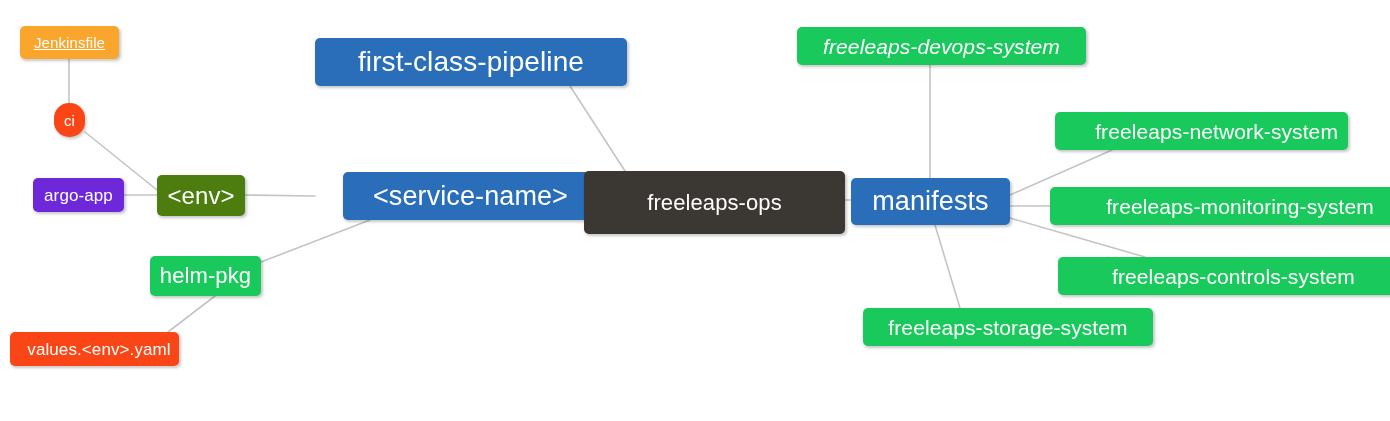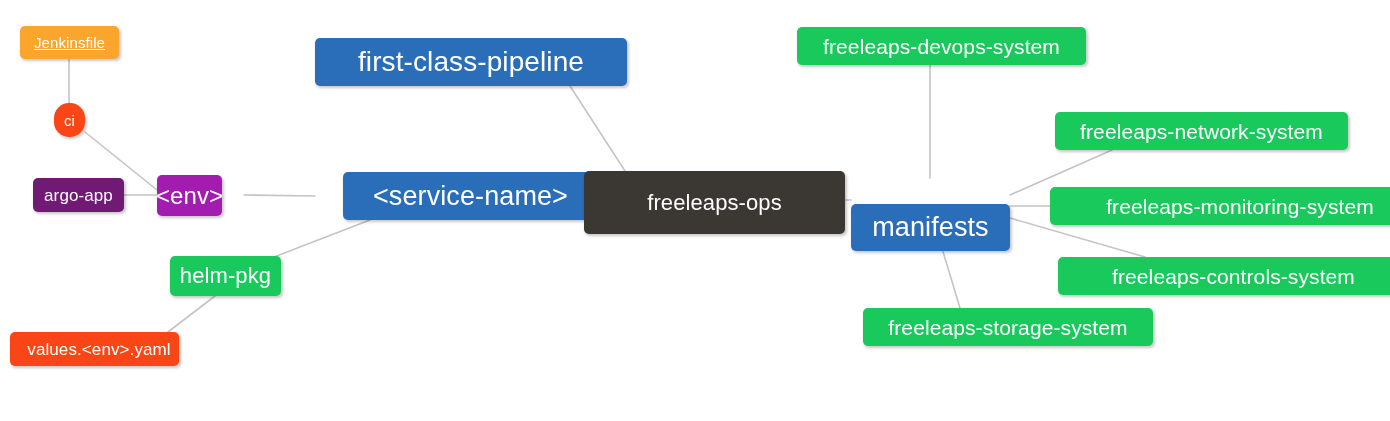--- a/index.html
+++ b/index.html
@@ -72,48 +72,48 @@
       <path d="M 935 225 L 960 308" fill="none" stroke="#c4c4c4" stroke-width="1.6" stroke-linecap="round"></path>
     </svg>
 
   <div id="node-layer">
       <div class="node" style="left: 20px; top: 26px; width: 99px; height: 33px; background: rgb(250, 165, 44); font-size: 15px; text-decoration: underline;">
         <span class="node-label">Jenkinsfile</span>
       </div>
       <div class="node" style="left: 54px; top: 103px; width: 31px; height: 34px; background: rgb(250, 70, 22); font-size: 15px; border-radius: 15px;">
         <span class="node-label">ci</span>
       </div>
-      <div class="node" style="left: 33px; top: 178px; width: 91px; height: 34px; background: #701a75; font-size: 17px;">
+      <div class="node" style="left: 33px; top: 178px; width: 91px; height: 34px; background: #6d28d9; font-size: 17px;">
         <span class="node-label">argo-app</span>
       </div>
-      <div class="node" style="left: 157px; top: 175px; width: 65px; height: 41px; background: #a21caf; font-size: 24px;">
+      <div class="node" style="left: 157px; top: 175px; width: 88px; height: 41px; background: #4d7c0f; font-size: 24px;">
         <span class="node-label">&lt;env&gt;</span>
       </div>
-      <div class="node" style="left: 150px; top: 256px; width: 111px; height: 40px; background: rgb(26, 201, 92); font-size: 22px; margin-left: 20px;">
+      <div class="node" style="left: 150px; top: 256px; width: 111px; height: 40px; background: rgb(26, 201, 92); font-size: 22px;">
         <span class="node-label">helm-pkg</span>
       </div>
       <div class="node" style="left: 10px; top: 332px; width: 169px; height: 34px; background: rgb(250, 70, 22); font-size: 17px; padding-left: 19px;">
         <span class="node-label">values.&lt;env&gt;.yaml</span>
       </div>
       <div class="node" style="left: 315px; top: 38px; width: 312px; height: 48px; background: rgb(42, 109, 184); font-size: 28px;">
         <span class="node-label">first-class-pipeline</span>
       </div>
       <div class="node" style="left: 315px; top: 172px; width: 255px; height: 48px; background: rgb(42, 109, 184); font-size: 27px; margin-left: 28px;">
         <span class="node-label">&lt;service-name&gt;</span>
       </div>
       <div class="node" style="left: 584px; top: 171px; width: 261px; height: 63px; background: rgb(59, 55, 51); font-size: 22px;">
         <span class="node-label">freeleaps-ops</span>
       </div>
-      <div class="node" style="left: 851px; top: 178px; width: 159px; height: 47px; background: rgb(42, 109, 184); font-size: 27px; margin-top: 26px;">
+      <div class="node" style="left: 851px; top: 178px; width: 159px; height: 47px; background: rgb(42, 109, 184); font-size: 27px;">
         <span class="node-label">manifests</span>
       </div>
-      <div class="node" style="left: 797px; top: 27px; width: 289px; height: 38px; background: rgb(26, 201, 92); font-size: 21px;">
+      <div class="node" style="left: 797px; top: 27px; width: 289px; height: 38px; background: rgb(26, 201, 92); font-size: 21px; font-style: italic;">
         <span class="node-label">freeleaps-devops-system</span>
       </div>
-      <div class="node" style="left: 1055px; top: 112px; width: 293px; height: 38px; background: rgb(26, 201, 92); font-size: 21px;">
+      <div class="node" style="left: 1055px; top: 112px; width: 293px; height: 38px; background: rgb(26, 201, 92); font-size: 21px; justify-content: flex-end;">
         <span class="node-label">freeleaps-network-system</span>
       </div>
       <div class="node" style="left: 1050px; top: 187px; width: 380px; height: 38px; background: rgb(26, 201, 92); font-size: 21px;">
         <span class="node-label">freeleaps-monitoring-system</span>
       </div>
       <div class="node" style="left: 1058px; top: 257px; width: 351px; height: 38px; background: rgb(26, 201, 92); font-size: 21px;">
         <span class="node-label">freeleaps-controls-system</span>
       </div>
       <div class="node" style="left: 815px; top: 308px; width: 290px; height: 38px; background: rgb(26, 201, 92); font-size: 21px; margin-left: 48px;">
         <span class="node-label">freeleaps-storage-system</span>

